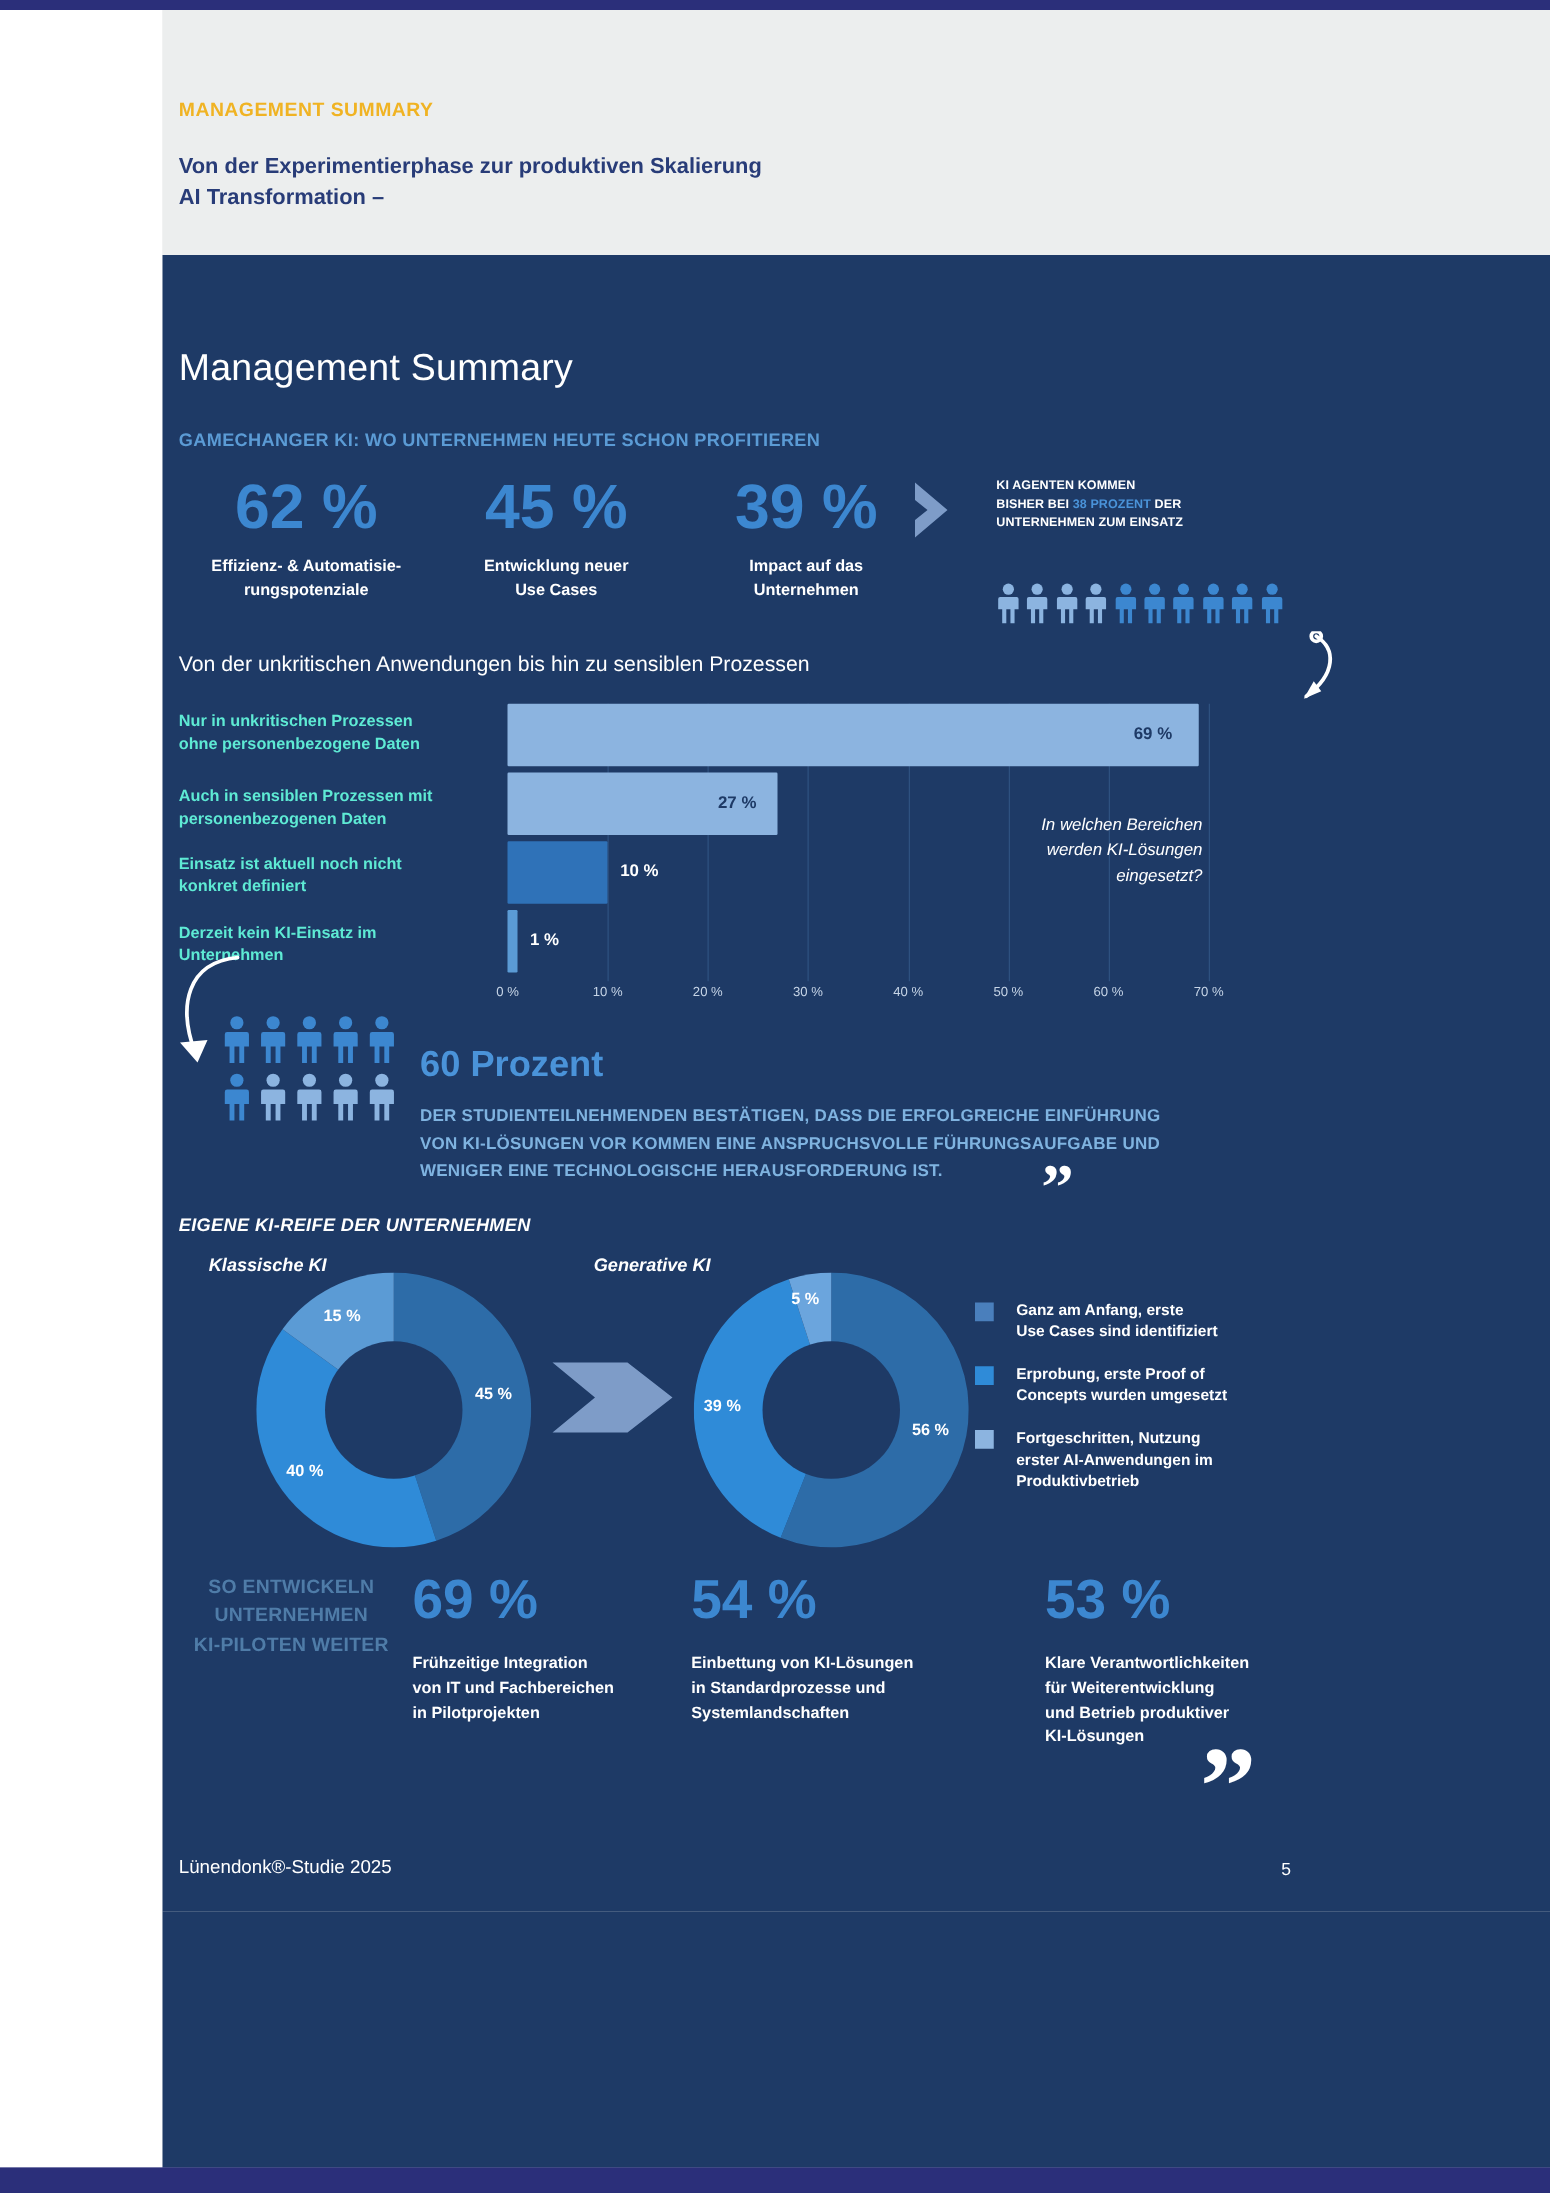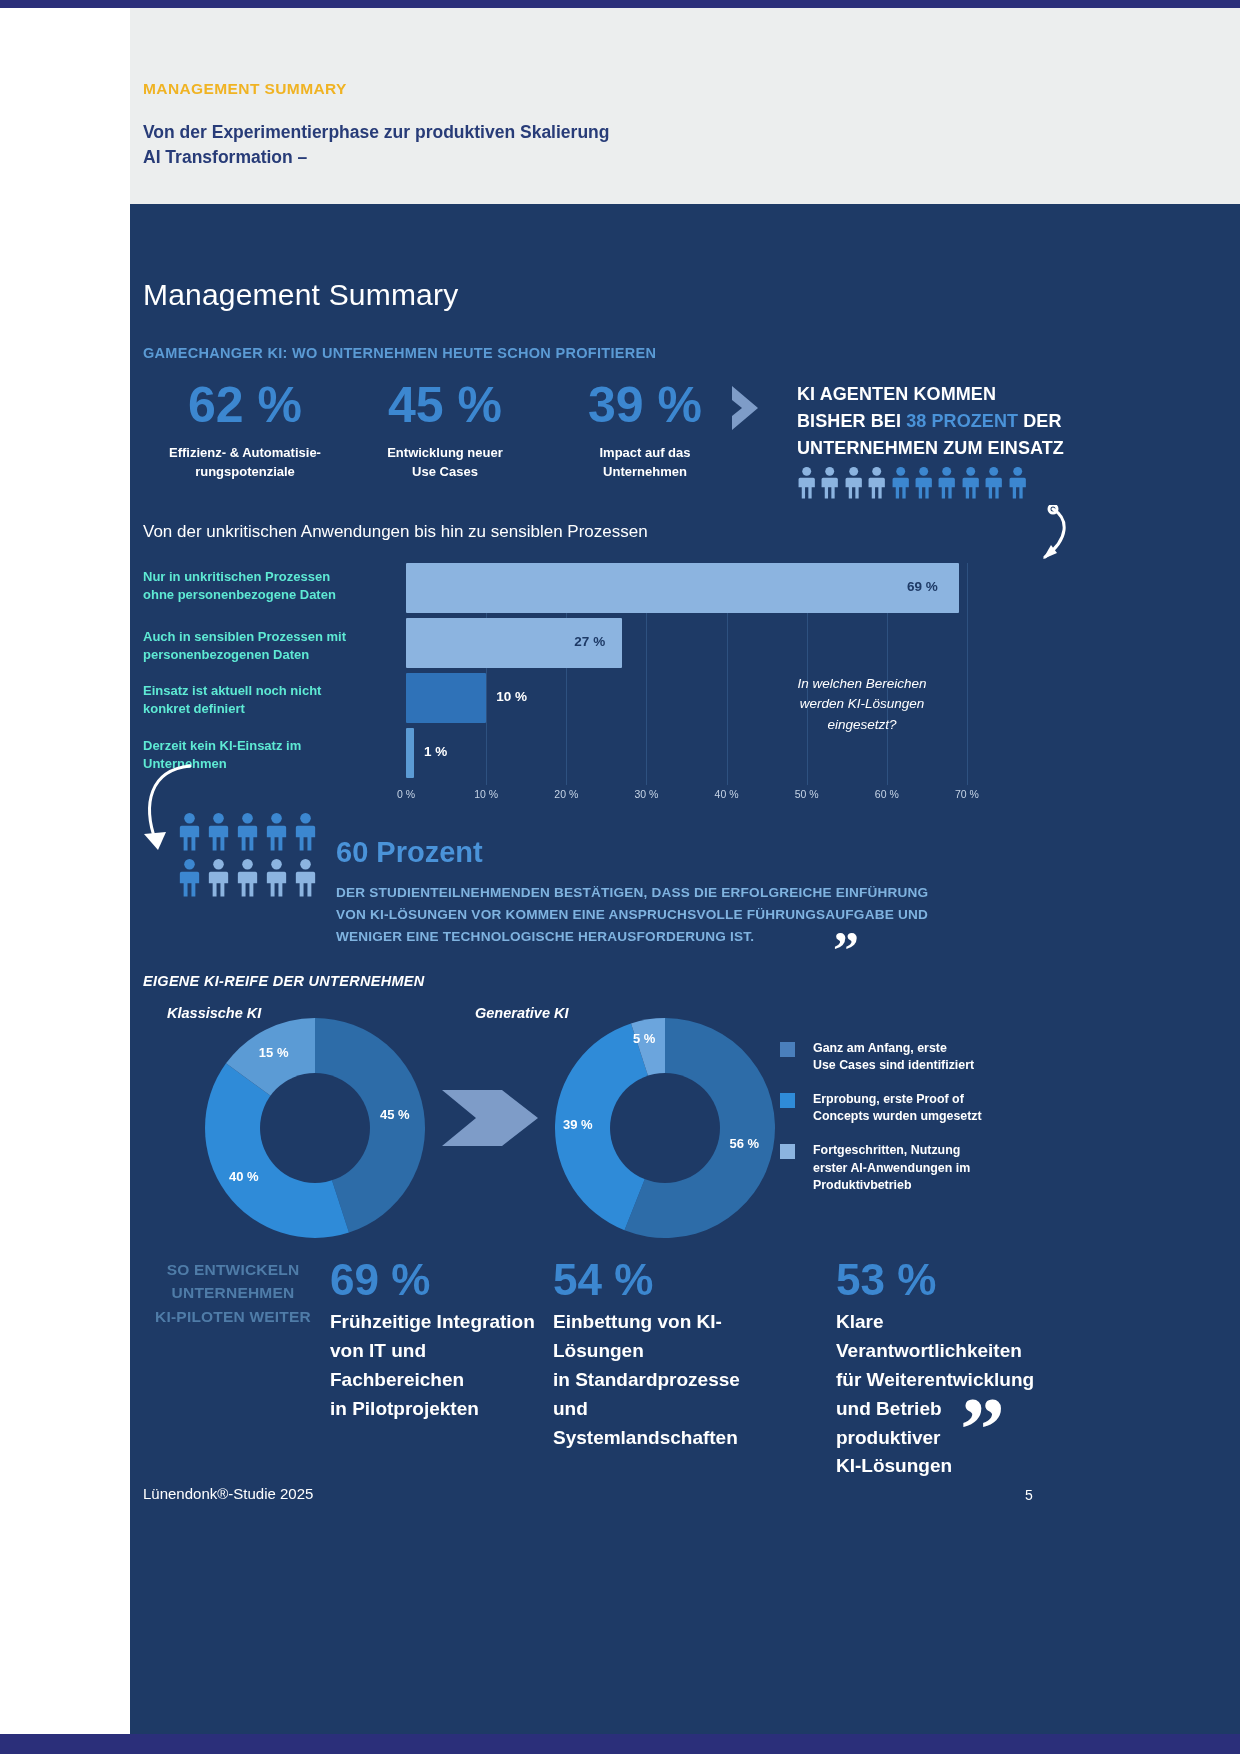--- a/index.html
+++ b/index.html
@@ -46,21 +46,21 @@
   .kpi .num { font-size:50px; font-weight:bold; color:#3c87d0; line-height:1; }
   .kpi .cap { margin-top:14px; font-size:13px; font-weight:bold; color:#ffffff; line-height:1.45; }
   #kpi1 { left:145px; top:380px; }
   #kpi2 { left:345px; top:380px; }
   #kpi3 { left:545px; top:380px; }
 
   .chev { position:absolute; left:728px; top:384px; width:44px; height:48px; }
 
   .agent-text {
     position:absolute; left:797px; top:381px; width:275px;
-    font-size:18px; font-weight:bold; line-height:1.5; color:#ffffff;
+    font-size:10px; font-weight:bold; line-height:1.5; color:#ffffff;
     letter-spacing:.1px;
   }
   .agent-text .hl { color:#4a93d9; }
   .agent-people { position:absolute; left:797px; top:466px; width:230px; height:36px; display:flex; gap:4px; }
 
   
   .bar-lead {
     position:absolute; left:143px; top:522px;
     font-size:17px; font-weight:300; color:#ffffff;
   }
@@ -75,21 +75,21 @@
   .bar { position:absolute; background:#8cb4e0; border-radius:1px; }
   .bar.dark { background:#2f72b8; }
   .bar-val {
     position:absolute; font-size:13.5px; font-weight:bold; color:#1e3a66;
   }
   .bar-val.onwhite { color:#ffffff; }
   .axis-tick {
     position:absolute; top:788px; font-size:10.5px; color:#c6d4e6; text-align:center; width:44px;
   }
   .chart-note {
-    position:absolute; left:762px; top:674px; width:200px; text-align:center;
+    position:absolute; left:762px; top:650px; width:200px; text-align:right;
     font-size:13.5px; font-style:italic; color:#ffffff; line-height:1.5;
   }
   .arrow-curve-1 { position:absolute; left:1005px; top:505px; }
   .arrow-curve-2 { position:absolute; left:128px; top:760px; }
 
   
   .p60-people { position:absolute; left:178px; top:812px; width:140px; height:120px; }
   .p60-title {
     position:absolute; left:336px; top:836px;
     font-size:29px; font-weight:bold; color:#4a93d9;
@@ -128,21 +128,21 @@
 
   
   .bk-kicker {
     position:absolute; left:143px; top:1258px; width:180px;
     font-size:15.5px; font-weight:bold; line-height:1.5; color:#4f7ca8;
     letter-spacing:.2px;
     text-align:center;
   }
   .bkpi { position:absolute; width:205px; }
   .bkpi .num { font-size:44px; font-weight:bold; color:#3c87d0; line-height:1; }
-  .bkpi .cap { margin-top:6px; font-size:19px; font-weight:bold; color:#ffffff; line-height:1.52; }
+  .bkpi .cap { margin-top:18px; font-size:13px; font-weight:bold; color:#ffffff; line-height:1.52; }
   #bk1 { left:330px; top:1258px; }
   #bk2 { left:553px; top:1258px; }
   #bk3 { left:836px; top:1258px; }
 
   .quote-mark-2 {
     position:absolute; left:960px; top:1385px;
     font-size:90px; font-weight:bold; color:#ffffff; line-height:1;
     font-family:"Liberation Serif", serif;
   }
 

